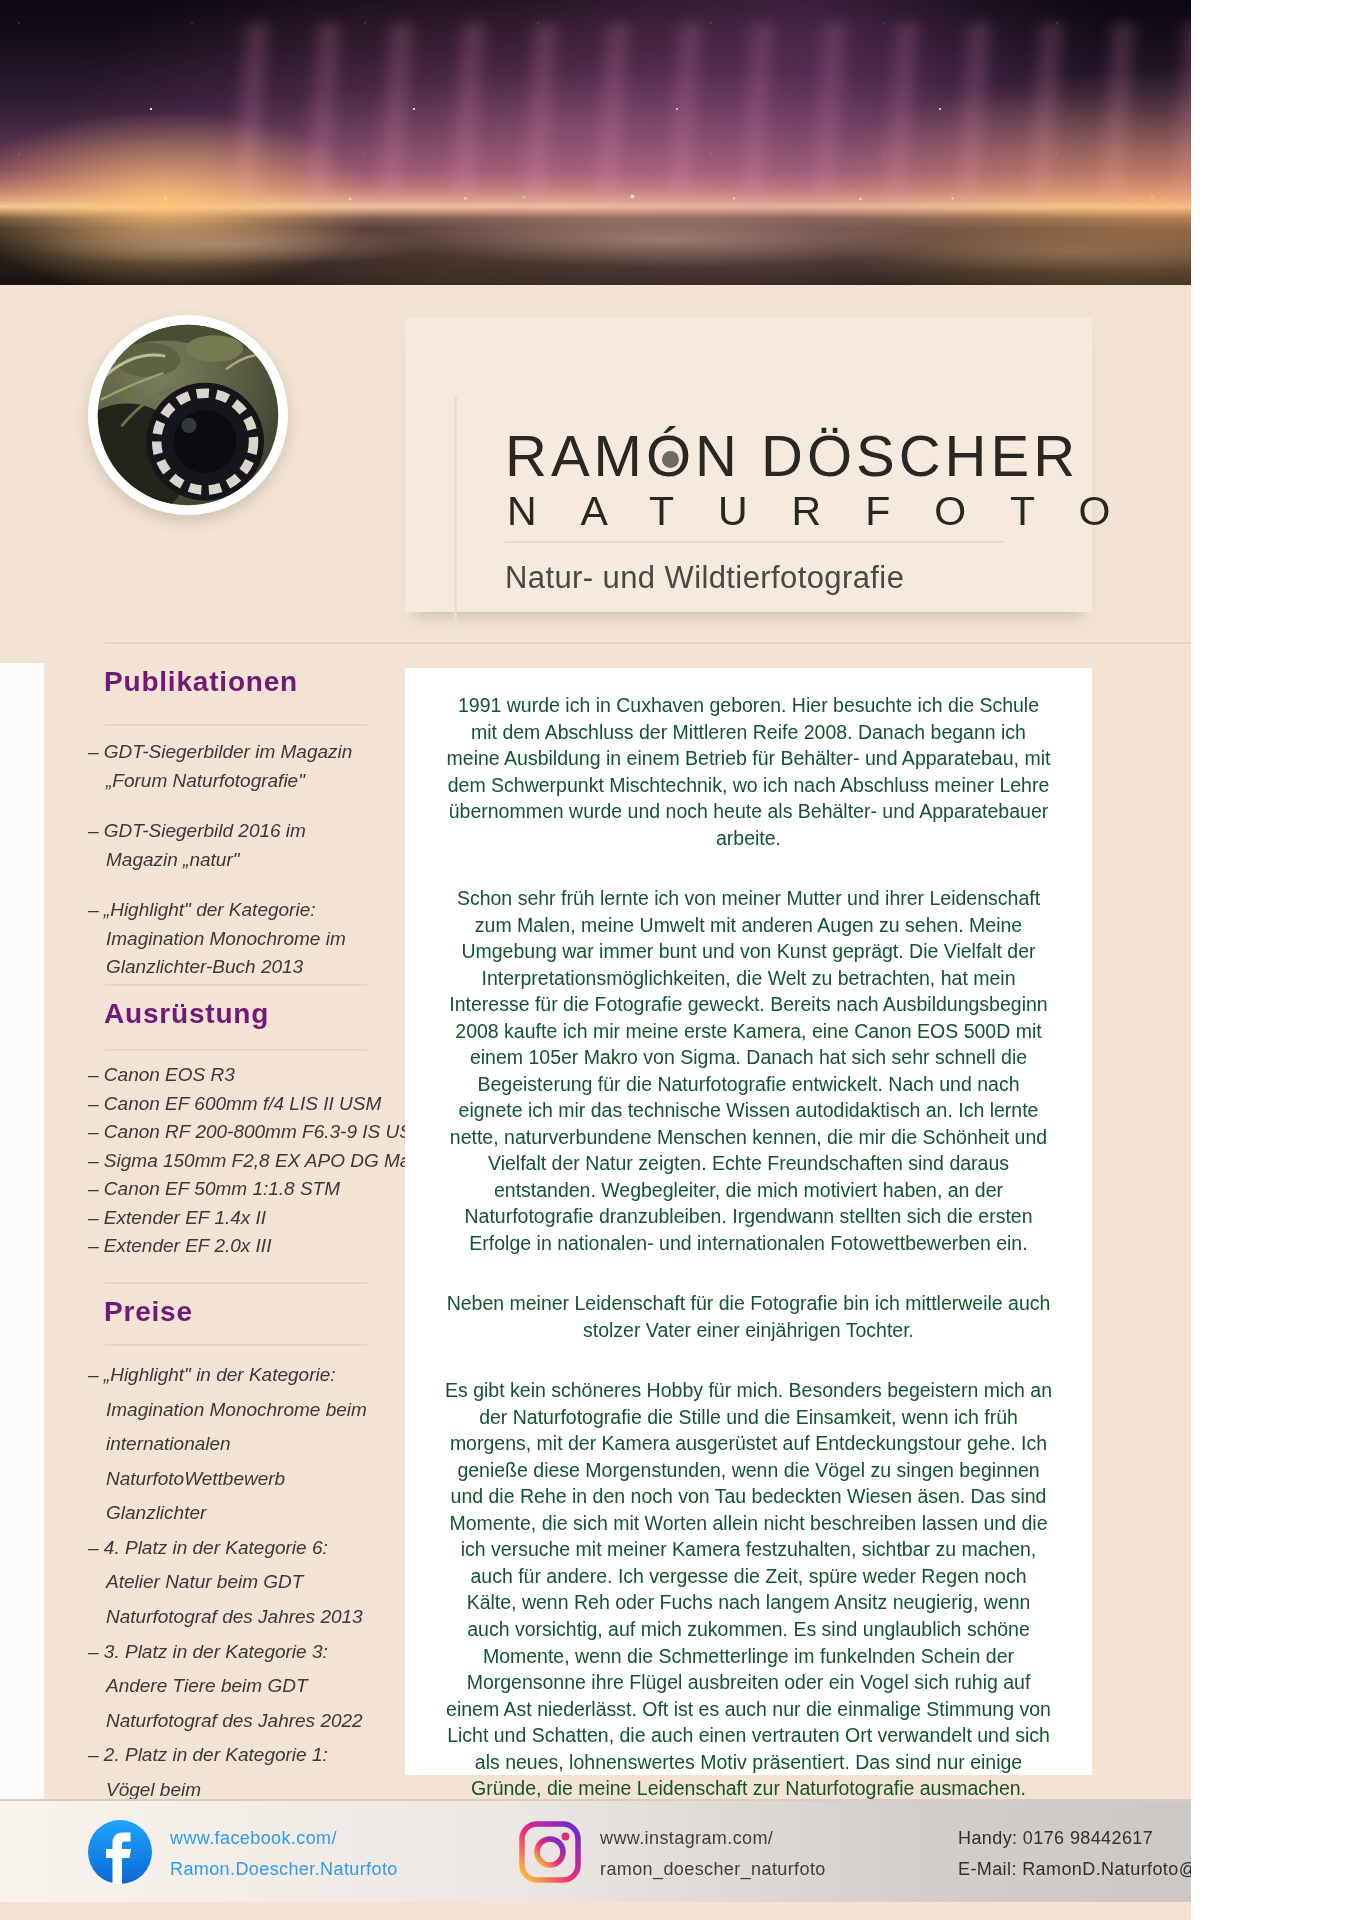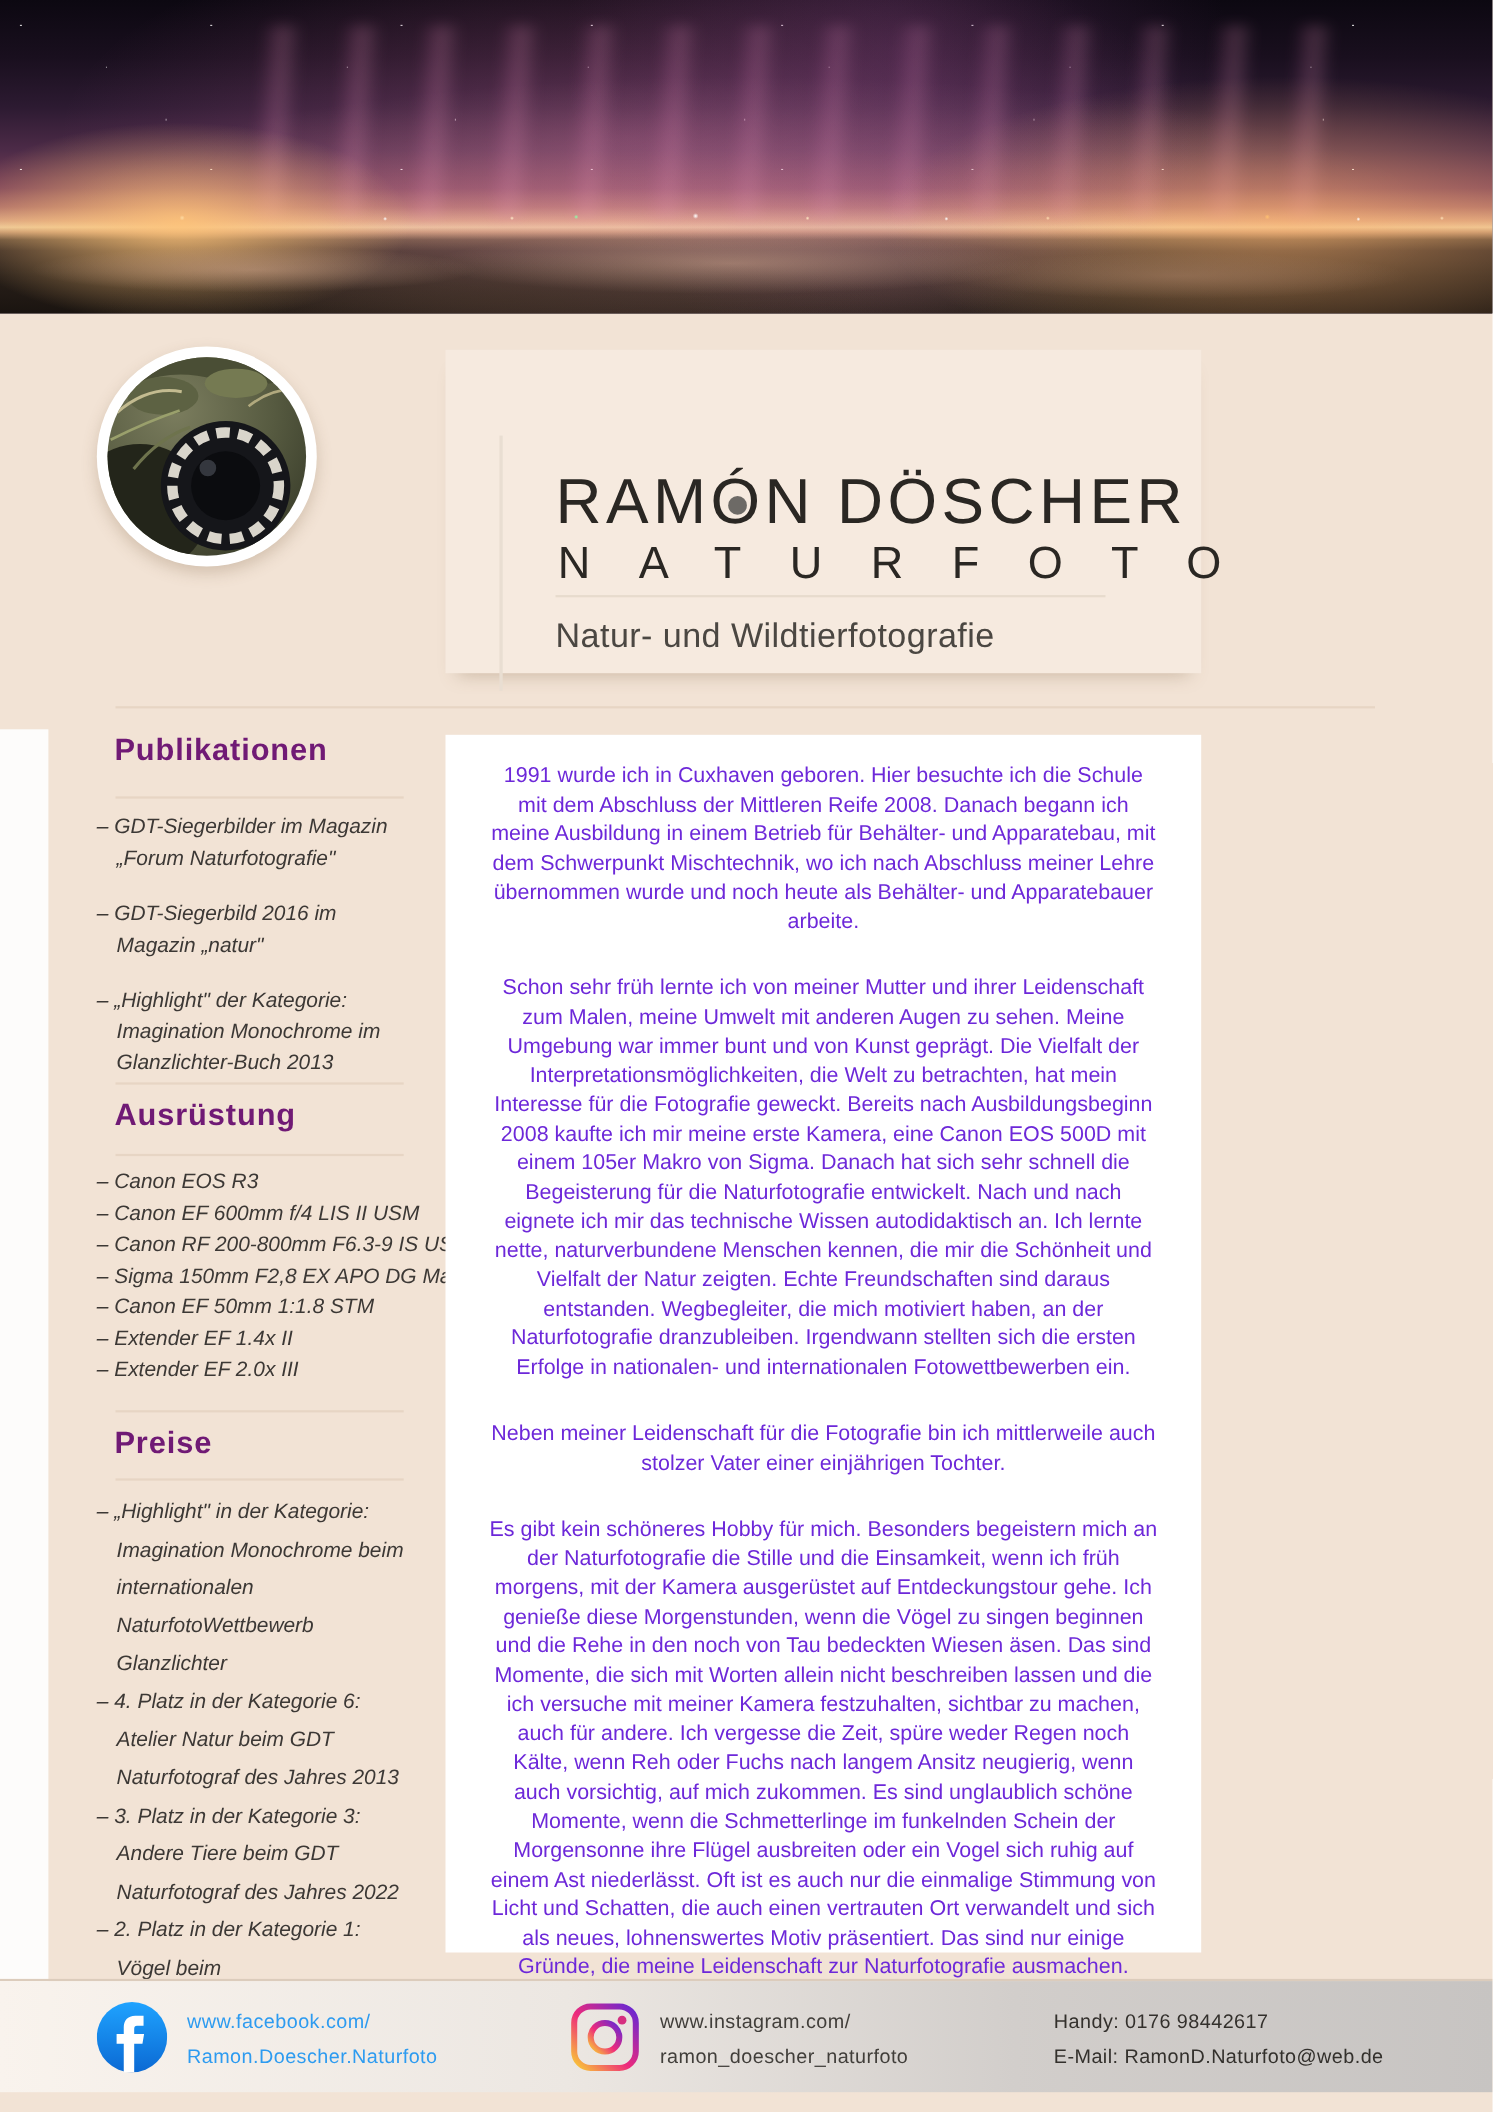--- a/index.html
+++ b/index.html
@@ -1,17 +1,17 @@
 <!DOCTYPE html>
 <html><head>
 <meta charset="utf-8">
 <style>
   html,body { margin:0; padding:0; background:#ffffff; }
   #page {
-    position:relative; width:1357px; height:1920px;
+    position:relative; width:1191px; height:1920px;
     background:#f2e3d5; overflow:hidden;
     font-family:"Liberation Sans", sans-serif;
     color:#3c3835;
   }
   
   .hero { position:absolute; left:0; top:0; width:1357px; height:285px; overflow:hidden; background:#140d18; }
   .hero-sky { position:absolute; inset:0;
     background:linear-gradient(180deg,
       #0c0811 0%, #190f1e 18%, #2c1a31 34%, #4d2b48 48%,
       #7c4259 60%, #a96a68 66%, #d9a483 70.5%, #eccb9d 72.5%,
@@ -87,21 +87,21 @@
   .side-rule { position:absolute; left:105px; width:262px; height:2px; background:#e7d5c4; }
   .side-list { position:absolute; left:88px; width:292px; margin:0; padding:0; list-style:none;
     font-style:italic; font-size:19px; color:#3c3835; }
   .side-list li { padding-left:18px; text-indent:-18px; }
   .pub-list li { line-height:1.5; margin-bottom:22px; }
   .gear-list li { line-height:1.5; margin-bottom:0; white-space:nowrap; }
   .prize-list li { line-height:1.82; margin-bottom:0; }
   
   .main-box { position:absolute; left:405px; top:668px; width:687px; height:1107px;
     background:#ffffff; box-sizing:border-box; padding:24px 40px 0 40px; }
-  .main-box p { margin:0 0 34px 0; font-size:19.5px; line-height:1.36; text-align:center; color:#6d28d9; }
+  .main-box p { margin:0 0 34px 0; font-size:19.5px; line-height:1.36; text-align:center; color:#14532d; }
   
   .footer-line { position:absolute; left:0; top:1799px; width:1357px; height:2px; background:#dcccbc; }
   .footer-band { position:absolute; left:0; top:1801px; width:1357px; height:101px;
     background:linear-gradient(90deg, #f9f3ed 0%, #ece7e2 38%, #d2cecb 68%, #c7c4c2 100%); }
   .fb-icon { position:absolute; left:88px; top:19px; width:64px; height:64px; }
   .ig-icon { position:absolute; left:518px; top:19px; width:64px; height:64px; }
   .footer-text { position:absolute; top:22px; font-size:18px; line-height:31px; letter-spacing:.4px; }
   .fb-text { left:170px; color:#2d9bf0; }
   .ig-text { left:600px; color:#413e3a; }
   .contact-text { left:958px; color:#33302c; }

